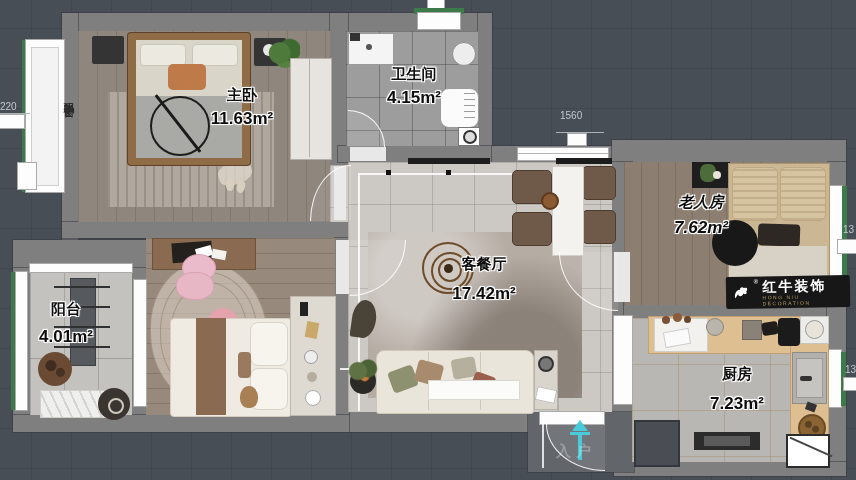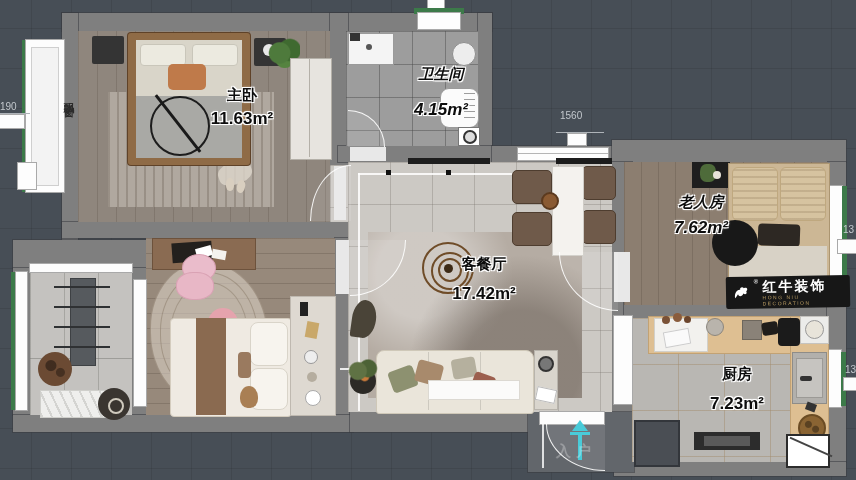--- a/index.html
+++ b/index.html
@@ -232,42 +232,46 @@
 
   <div class="a" style="left:572px;top:420px;width:0;height:0;border-left:8px solid transparent;border-right:8px solid transparent;border-bottom:11px solid #49cbd9;"></div>
   <div class="a" style="left:570px;top:432px;width:20px;height:3px;background:#49cbd9;"></div>
   <div class="a" style="left:578px;top:432px;width:4px;height:28px;background:#49cbd9;"></div>
   <div class="a" style="left:556px;top:442px;font-size:15px;letter-spacing:5px;color:rgba(255,255,255,.28);font-weight:bold;">入户</div>
 
   <div class="a lbl" style="left:242px;top:86px;text-align:center;">
     <div class="rname">主卧</div>
     <div class="rarea" style="margin-top:6px;">11.63m²</div>
   </div>
-  <div class="a lbl" style="left:441px;top:65px;font-style:italic;">
+  <div class="a lbl" style="left:414px;top:65px;">
     <div class="rname">卫生间</div>
-    <div class="rarea" style="margin-top:18px;">4.15m²</div>
+    <div class="rarea" style="margin-top:6px;">4.15m²</div>
   </div>
   <div class="a lbl" style="left:701px;top:193px;font-style:italic;">
     <div class="rname">老人房</div>
     <div class="rarea" style="margin-top:8px;">7.62m²</div>
   </div>
   <div class="a lbl" style="left:484px;top:255px;">
     <div class="rname">客餐厅</div>
     <div class="rarea" style="margin-top:12px;">17.42m²</div>
   </div>
+  <div class="a lbl" style="left:66px;top:300px;">
+    <div class="rname">阳台</div>
+    <div class="rarea" style="margin-top:10px;">4.01m²</div>
+  </div>
   <div class="a lbl" style="left:737px;top:365px;">
     <div class="rname">厨房</div>
     <div class="rarea" style="margin-top:12px;">7.23m²</div>
   </div>
   <div class="a" style="left:61px;top:94px;writing-mode:vertical-rl;font-size:11px;color:#2b2b2b;letter-spacing:3px;font-weight:bold;">飘窗</div>
 
   <div class="a dim" style="left:560px;top:110px;">1560</div>
   <div class="a" style="left:556px;top:132px;width:48px;height:1px;background:#aeb3b8;"></div>
   <div class="a win" style="left:568px;top:134px;width:18px;height:11px;"></div>
-  <div class="a dim" style="left:0px;top:101px;">190</div>
+  <div class="a dim" style="left:0px;top:101px;">220</div>
   <div class="a" style="left:0px;top:113px;width:30px;height:1px;background:#aeb3b8;"></div>
   <div class="a win" style="left:0px;top:115px;width:24px;height:13px;"></div>
   <div class="a dim" style="left:843px;top:224px;">13</div>
   <div class="a win" style="left:838px;top:240px;width:18px;height:13px;"></div>
   <div class="a dim" style="left:845px;top:364px;">131</div>
   <div class="a win" style="left:844px;top:378px;width:12px;height:12px;"></div>
 
   <div class="a wm" style="left:726px;top:276px;width:112px;height:28px;">
     <span style="flex:0 0 auto;display:inline-flex;">
       <svg width="18" height="18" viewBox="0 0 24 24">

